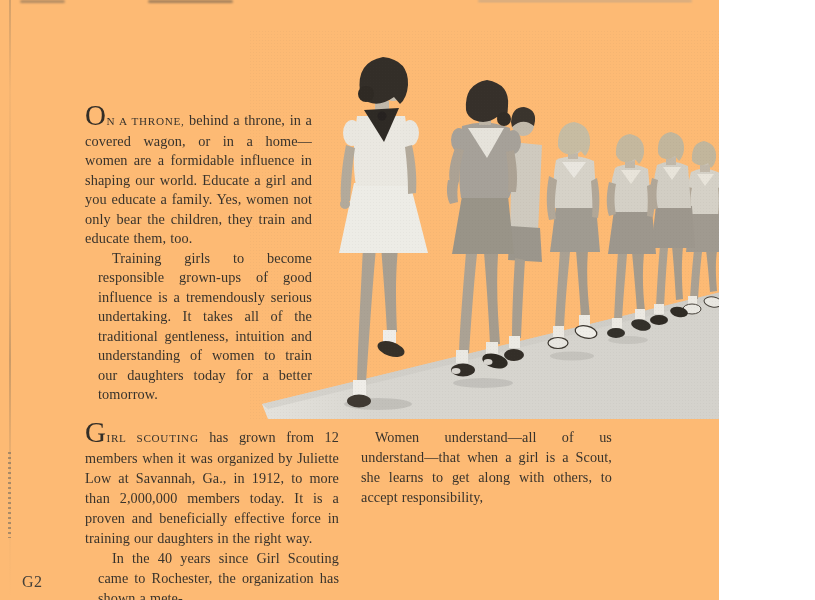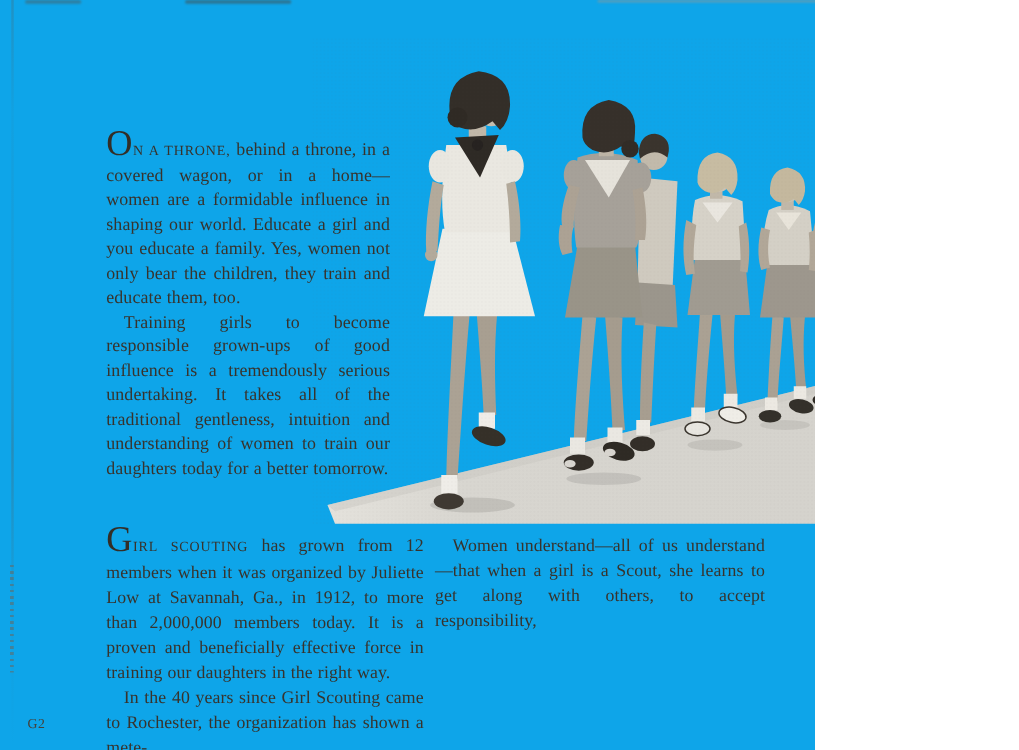--- a/index.html
+++ b/index.html
@@ -1,36 +1,36 @@
 <!DOCTYPE html>
 <html><head>
 <meta charset="utf-8">
 <style>
   html,body{margin:0;padding:0;}
   .canvas{
-    position:relative; width:652px; height:600px; overflow:hidden;
-    background:#0ea5e9;
+    position:relative; width:719px; height:600px; overflow:hidden;
+    background:#fdba74;
     font-family:"Liberation Serif","DejaVu Serif",serif;
     color:#38332c;
   }
   
   .textblock{position:absolute; text-align:justify;}
   #intro{left:85px; top:111px; width:227px; font-size:14.3px; line-height:19.5px;}
   #story-col1{left:85px; top:427px; width:254px; font-size:14.2px; line-height:20px;}
   #story-col2{left:348px; top:427px; width:264px; font-size:14.2px; line-height:20px;}
   .para{margin:0; letter-spacing:0.1px; word-spacing:0.4px;}
-  .para.indent{text-indent:14px;}
+  .para.indent{text-indent:14px;margin-left:13px;}
   .initial{
     font-size:29px; line-height:0; letter-spacing:0.5px; color:#332e27;
   }
   .sc{
     text-transform:uppercase; font-size:11.2px; letter-spacing:0.7px;
   }
   #page-num{
-    position:absolute; left:22px; top:573px; font-size:11px;
+    position:absolute; left:22px; top:573px; font-size:16px;
     letter-spacing:0.5px; color:#45413a;
   }
   
   .smudge{position:absolute; border-radius:2px; filter:blur(1px);}
   #smudge-1{left:20px; top:0; width:45px; height:3px; background:#55524c; opacity:.45;}
   #smudge-2{left:148px; top:0; width:85px; height:3px; background:#4a4742; opacity:.5;}
   #smudge-3{left:478px; top:0; width:214px; height:2px; background:#9a9791; opacity:.55;}
   #crease-line{
     position:absolute; left:9px; top:0; width:2px; height:600px;
     background:linear-gradient(180deg, rgba(90,86,78,.25) 0%, rgba(90,86,78,.05) 15%,

